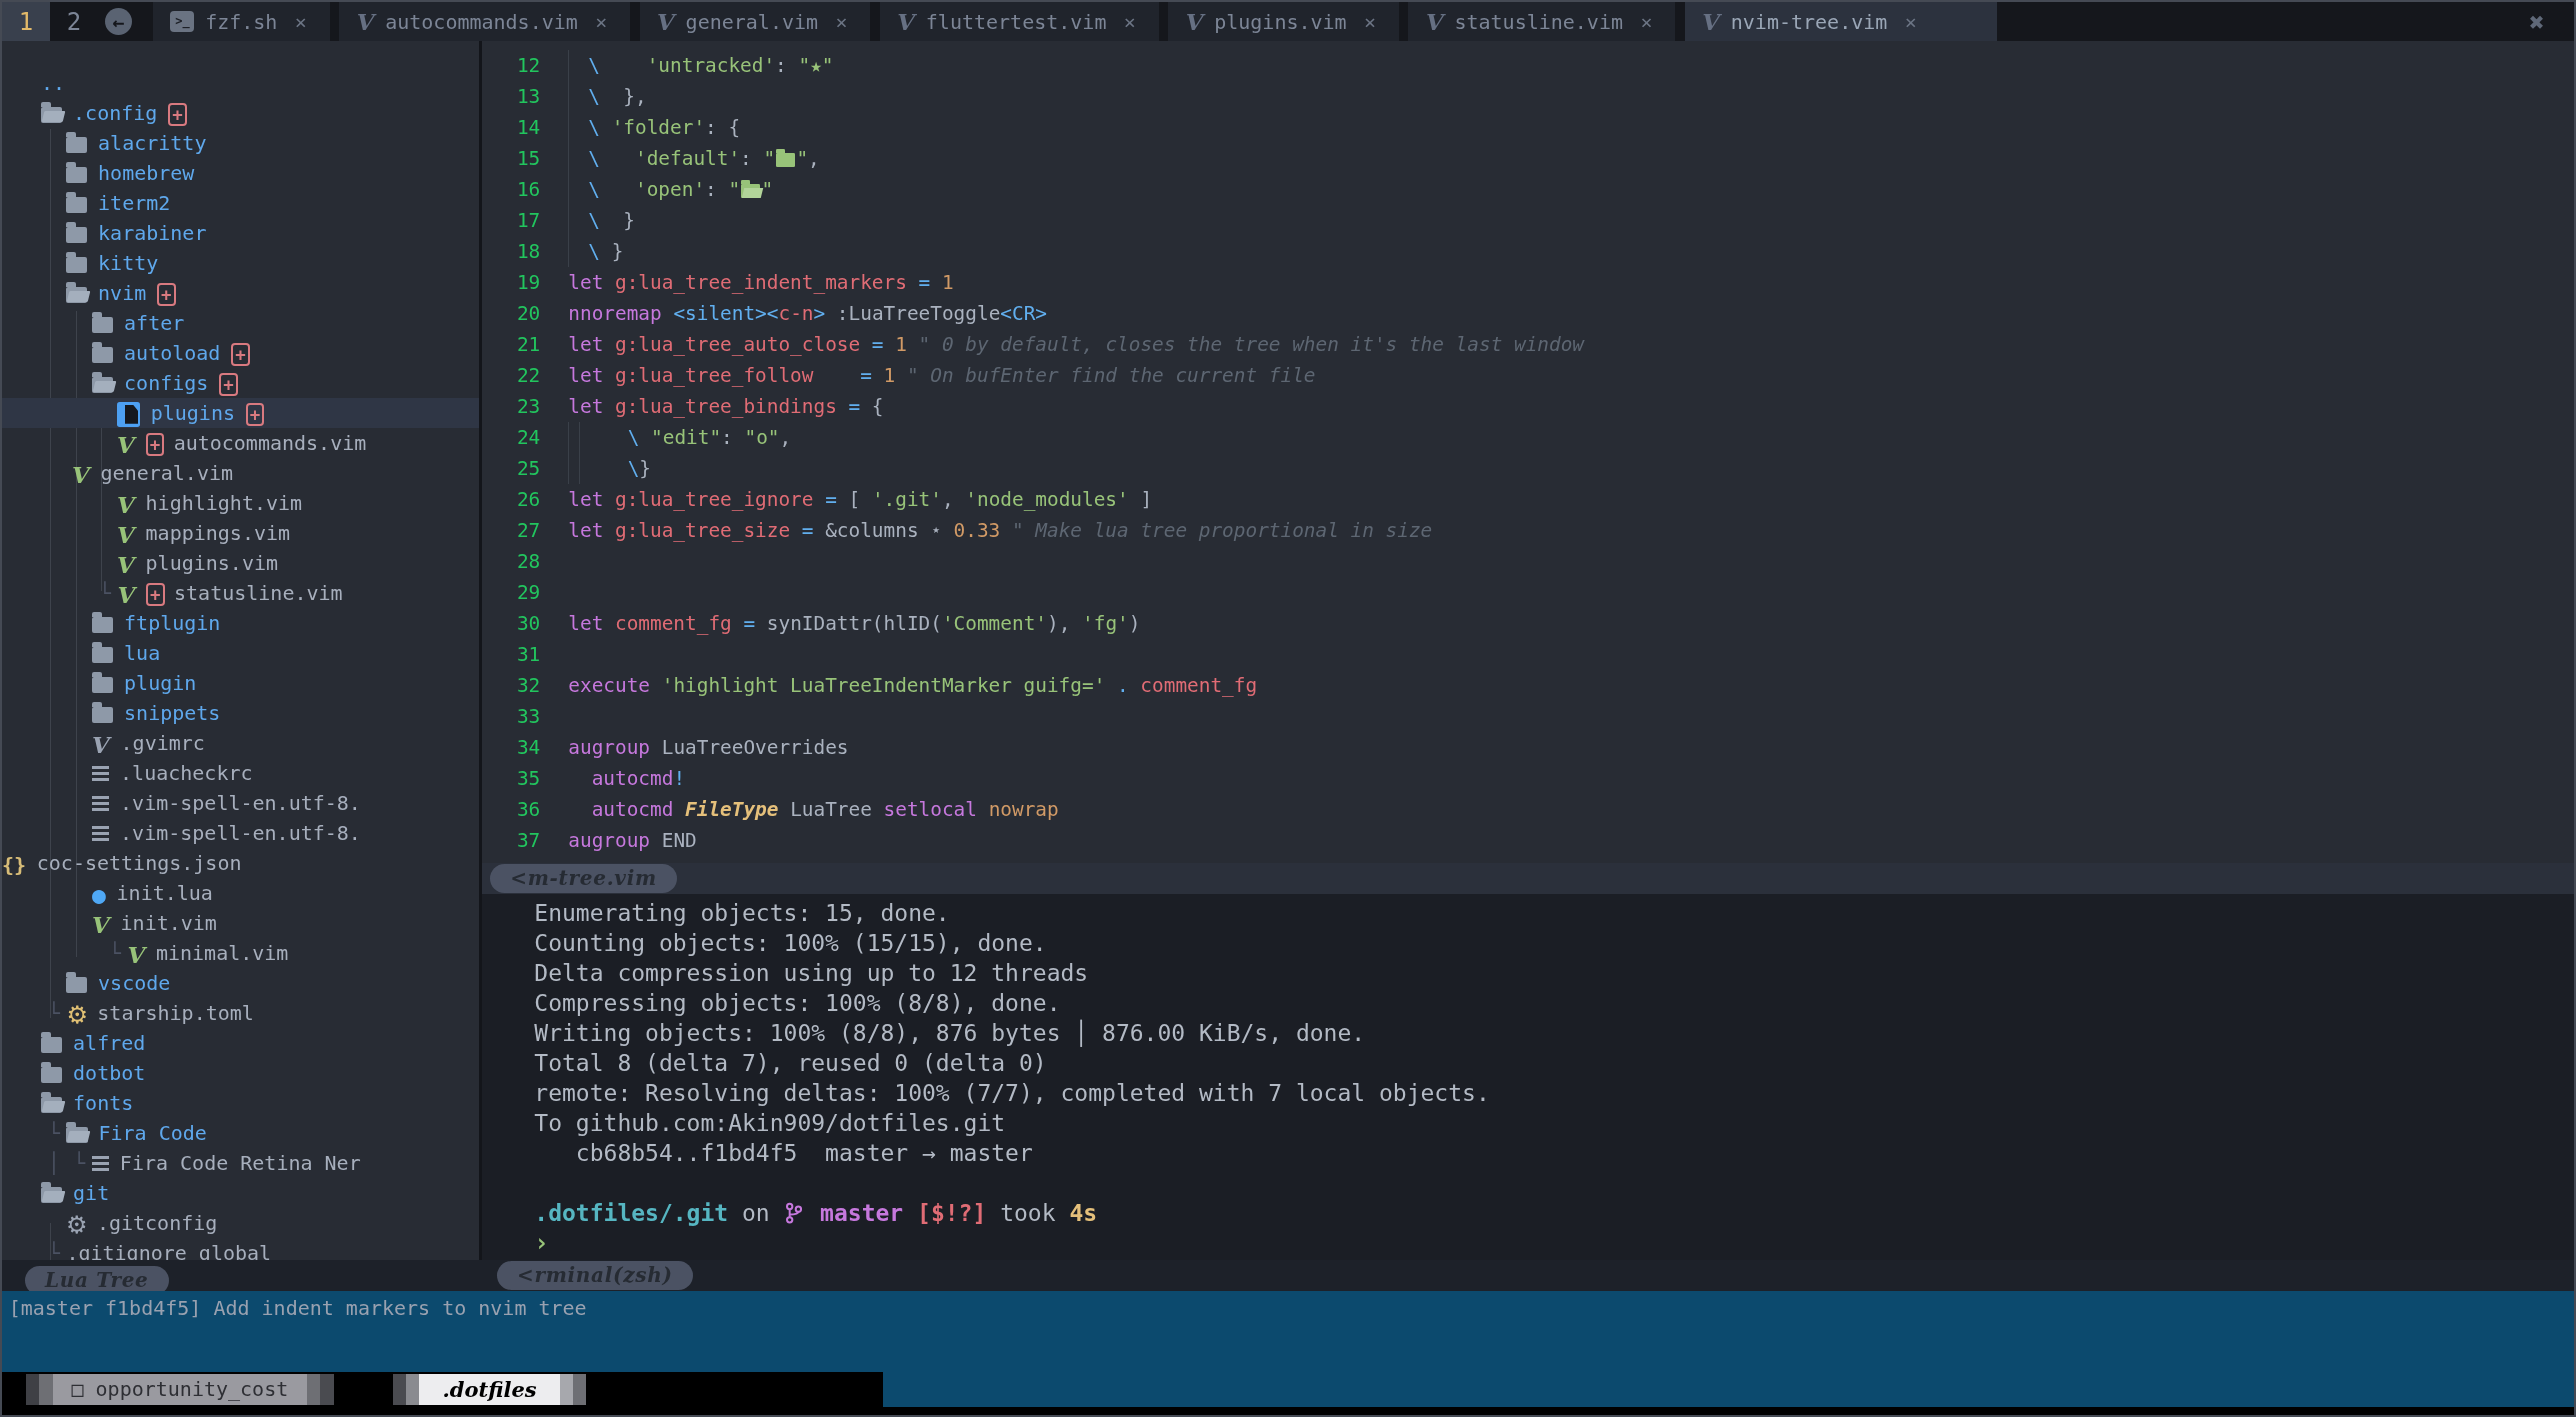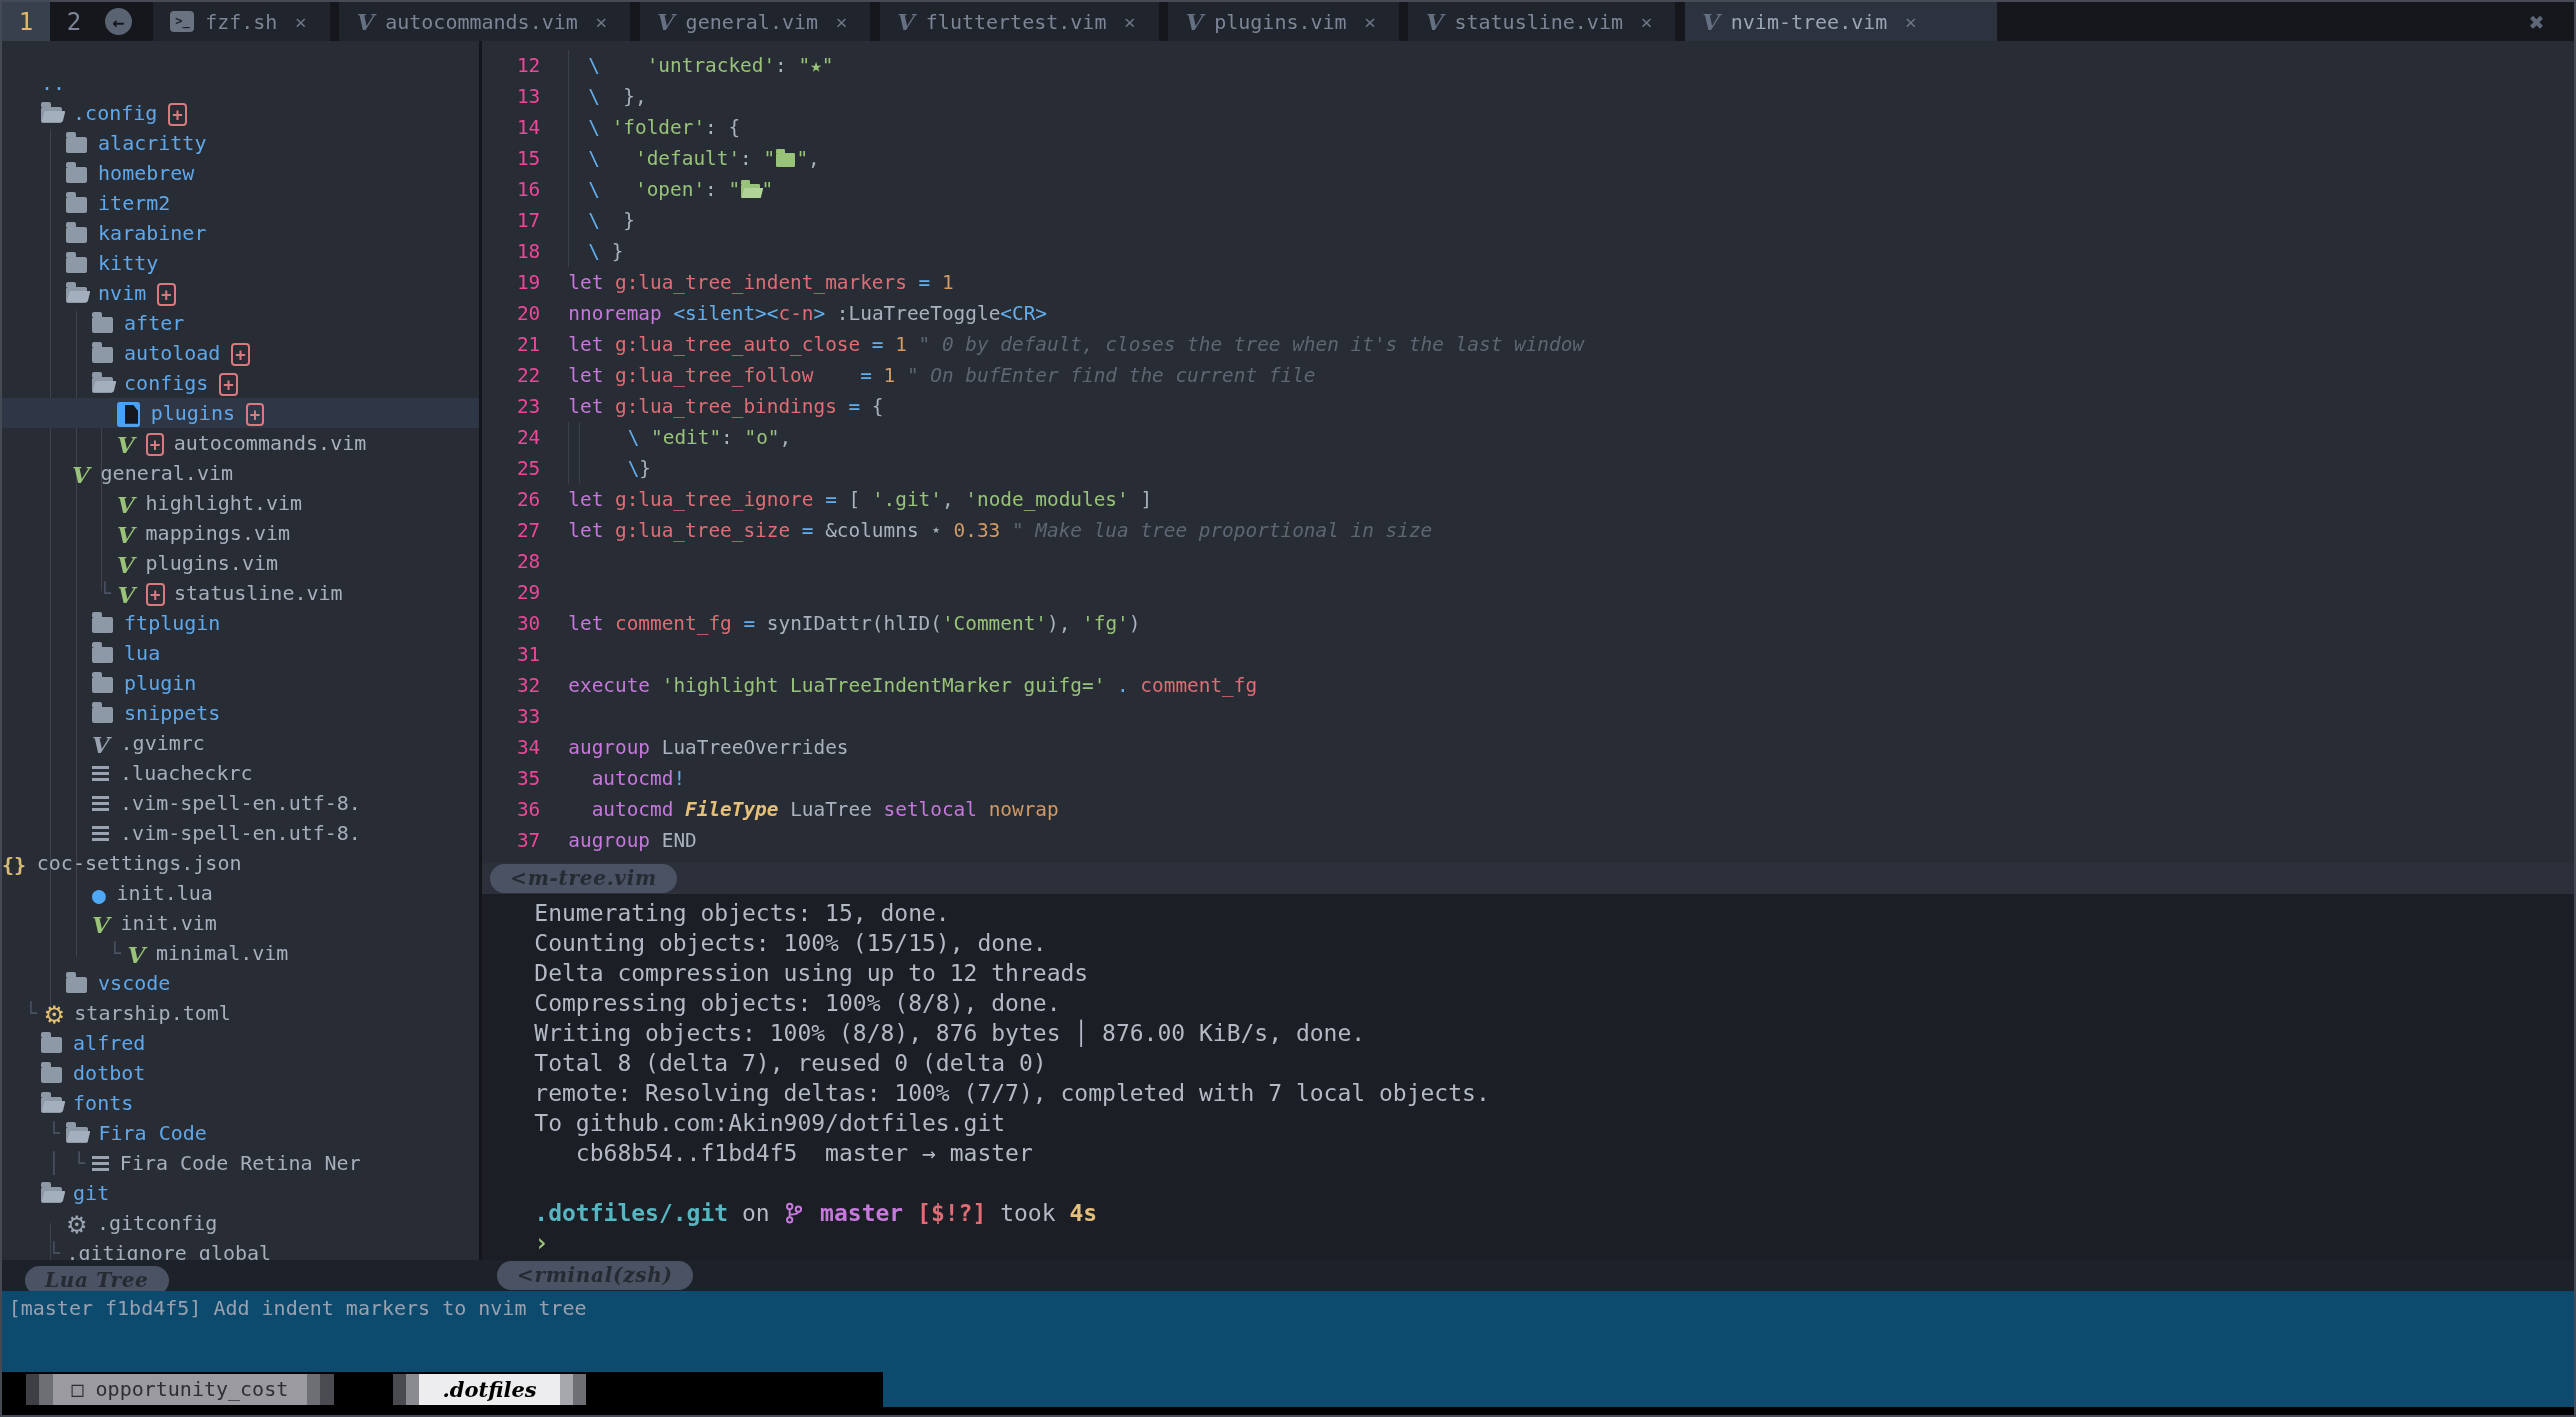--- a/index.html
+++ b/index.html
@@ -62,21 +62,21 @@
   .ic-gear { font-size:24px; margin-right:9.4px; vertical-align:middle; font-family:"DejaVu Sans","Liberation Sans",sans-serif; }
   .ic-gear.yellow { color:#e0c074; } .ic-gear.gray { color:#9aa3b2; }
   .ic-cursor { width:23px; height:25.4px; background:#4da0f2; border-radius:2.7px; }
   .ic-cursor::after { content:""; position:absolute; right:2px; top:3.3px; width:13.4px; height:18.7px;
                       background:#15181e; clip-path:polygon(0 0,65% 0,100% 30%,100% 100%,0 100%); }
   .sguide { position:absolute; width:1.3px; background:#3e434c; }
 
   
   .editor { flex:1 1 auto; background:#282c34; padding-top:9.4px; overflow:hidden; }
   .eline { height:31px; line-height:31px; font-size:19.4px; white-space:pre; color:#aab2bf; }
-  .lnum { display:inline-block; width:86px; text-align:right; padding-right:28px; color:#ec4899; }
+  .lnum { display:inline-block; width:86px; text-align:right; padding-right:28px; color:#22c55e; }
   .tk-k { color:#c678dd; } .tk-i { color:#e06c75; } .tk-o { color:#61afef; }
   .tk-n { color:#d19a66; } .tk-s { color:#98c379; } .tk-p { color:#aab2bf; }
   .tk-c { color:#5d6672; font-style:italic; }
   .tk-f { color:#e5c07b; font-weight:bold; font-style:italic; }
   .tk-g { display:inline-block; height:31px; border-left:1.3px solid #3a4049; vertical-align:top; }
   .cico { display:inline-block; width:18.7px; height:14px; background:#98c379; border-radius:1.3px;
           position:relative; vertical-align:middle; margin:0 1.3px; }
   .cico::before { content:""; position:absolute; top:-4px; left:0; width:8.7px; height:4px;
                   background:#98c379; border-radius:1.3px 1.3px 0 0; }
   .cico.open::after { content:""; position:absolute; left:2px; right:-2px; top:4px; bottom:0;
@@ -200,21 +200,21 @@
         <div class="srow" style="padding-left: 90px;"><span class="ic ic-folder"></span><span class="lbl-dir">snippets</span></div>
         <div class="srow" style="padding-left: 90px;"><span class="ic-vimfile gray">V</span><span class="lbl-file">.gvimrc</span></div>
         <div class="srow" style="padding-left: 90px;"><span class="ic ic-lines"></span><span class="lbl-file">.luacheckrc</span></div>
         <div class="srow" style="padding-left: 90px;"><span class="ic ic-lines"></span><span class="lbl-file">.vim-spell-en.utf-8.</span></div>
         <div class="srow" style="padding-left: 90px;"><span class="ic ic-lines"></span><span class="lbl-file">.vim-spell-en.utf-8.</span></div>
         <div class="srow" style=""><span class="ic-braces">{}</span><span class="lbl-file">coc-settings.json</span></div>
         <div class="srow" style="padding-left: 90px;"><span class="ic-lua">●</span><span class="lbl-file">init.lua</span></div>
         <div class="srow" style="padding-left: 90px;"><span class="ic-vimfile">V</span><span class="lbl-file">init.vim</span></div>
         <div class="srow" style="padding-left: 100px;"><span class="corner">└</span><span class="ic-vimfile">V</span><span class="lbl-file">minimal.vim</span></div>
         <div class="srow" style="padding-left: 64px;"><span class="ic ic-folder"></span><span class="lbl-dir">vscode</span></div>
-        <div class="srow" style="padding-left: 16px;"><span class="corner">└</span><span class="ic-gear yellow">⚙</span><span class="lbl-file">starship.toml</span></div>
+        <div class="srow" style="padding-left: 39px;"><span class="corner">└</span><span class="ic-gear yellow">⚙</span><span class="lbl-file">starship.toml</span></div>
         <div class="srow" style="padding-left: 39px;"><span class="ic ic-folder"></span><span class="lbl-dir">alfred</span></div>
         <div class="srow" style="padding-left: 39px;"><span class="ic ic-folder"></span><span class="lbl-dir">dotbot</span></div>
         <div class="srow" style="padding-left: 39px;"><span class="ic ic-folder open"></span><span class="lbl-dir">fonts</span></div>
         <div class="srow" style="padding-left: 39px;"><span class="corner">└</span><span class="ic ic-folder open"></span><span class="lbl-dir">Fira Code</span></div>
         <div class="srow" style="padding-left: 39px;"><span class="corner">│</span><span class="corner">└</span><span class="ic ic-lines"></span><span class="lbl-file">Fira Code Retina Ner</span></div>
         <div class="srow" style="padding-left: 39px;"><span class="ic ic-folder open"></span><span class="lbl-dir">git</span></div>
         <div class="srow" style="padding-left: 64px;"><span class="ic-gear gray">⚙</span><span class="lbl-file">.gitconfig</span></div>
         <div class="srow" style="padding-left: 39px;"><span class="corner">└</span><span class="lbl-file">.gitignore_global</span></div>
       </div>
     <div class="vdivider"></div>

